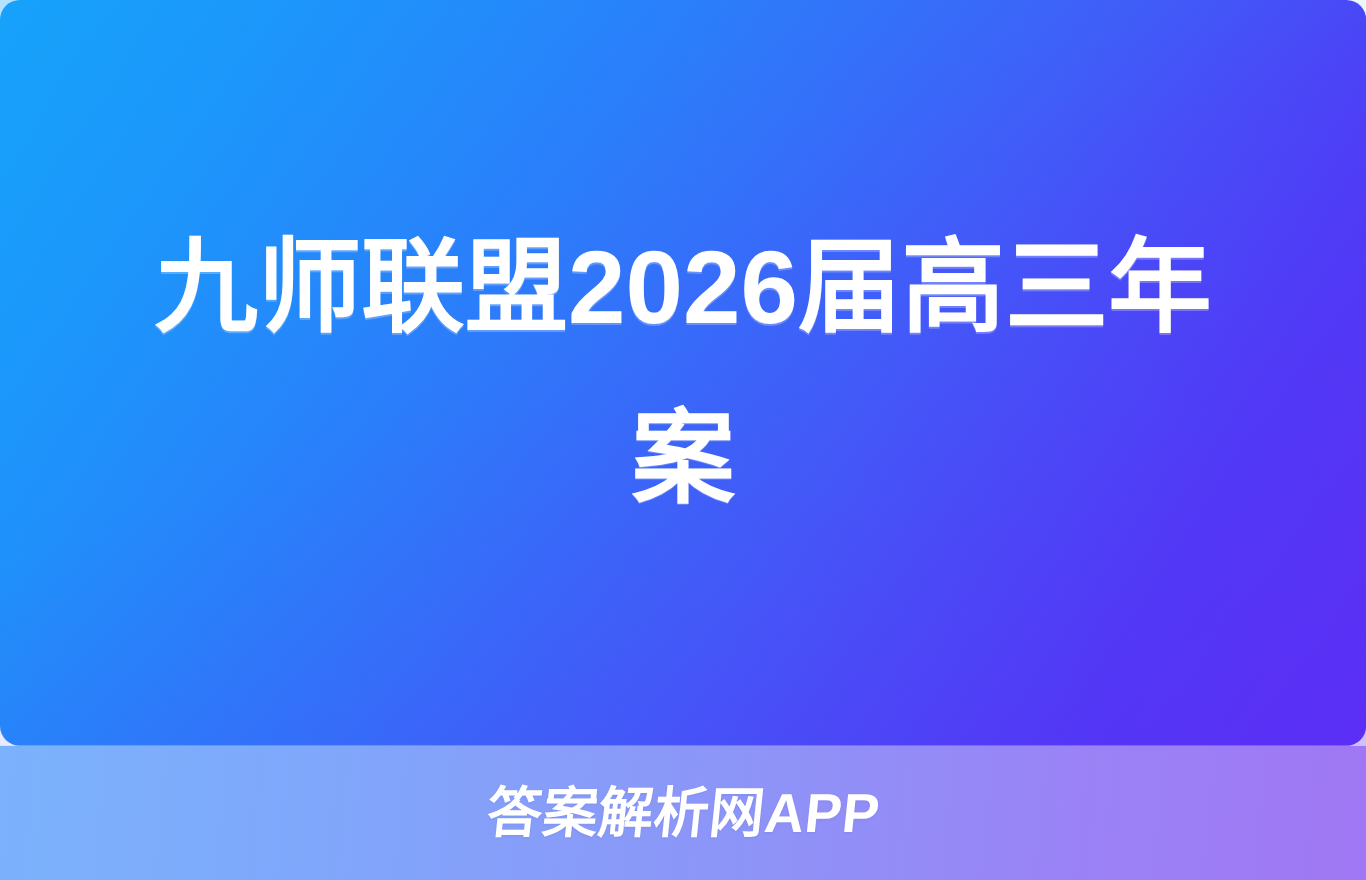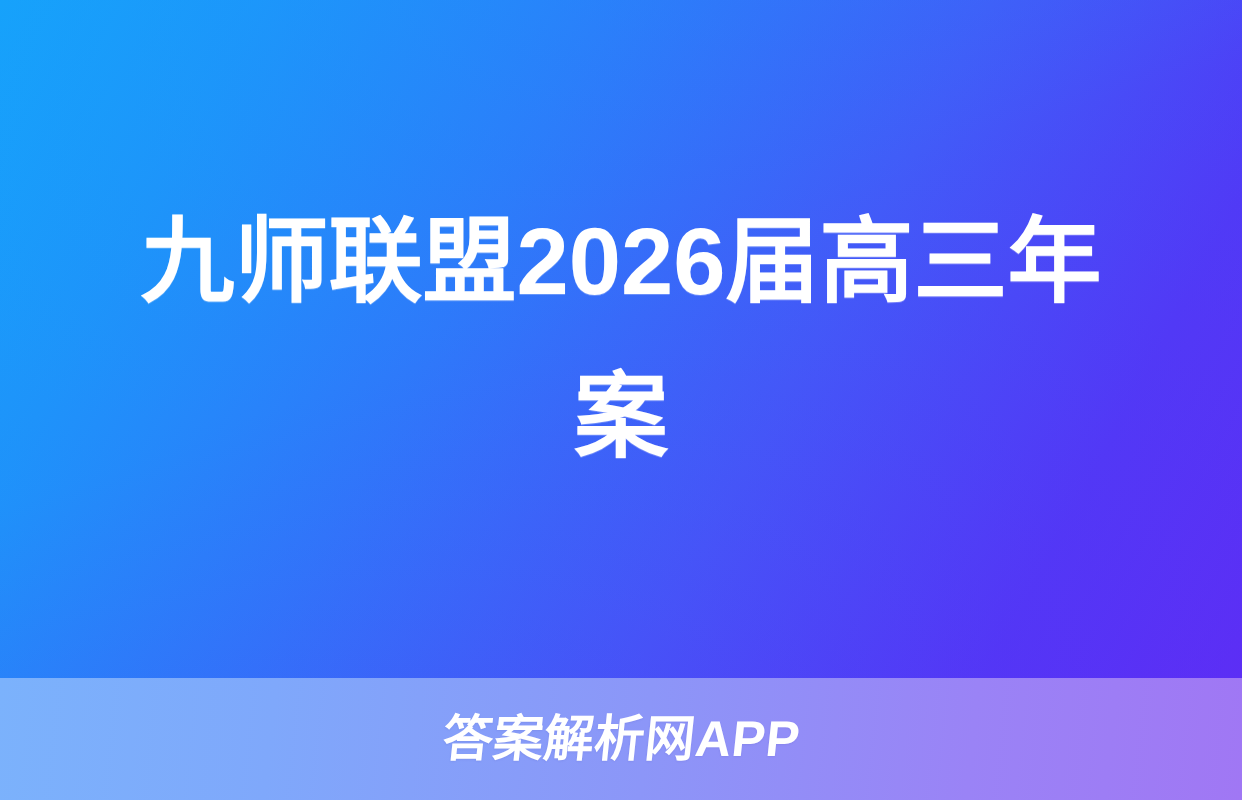--- a/index.html
+++ b/index.html
@@ -28,20 +28,21 @@
     background: linear-gradient(118deg,
                 #16A2FB 0%,
                 #1E93FA 16%,
                 #2E79FA 38%,
                 #4359F8 62%,
                 #5138F6 84%,
                 #5C2EF5 100%);
     display: flex;
     align-items: center;
     justify-content: center;
+    border-radius: 18px;
   }
 
   
   .banner::after {
     content: "";
     position: absolute;
     inset: 0;
     background: linear-gradient(160deg,
                 rgba(22,162,251,0.32) 0%,
                 rgba(40,128,250,0.05) 45%,

